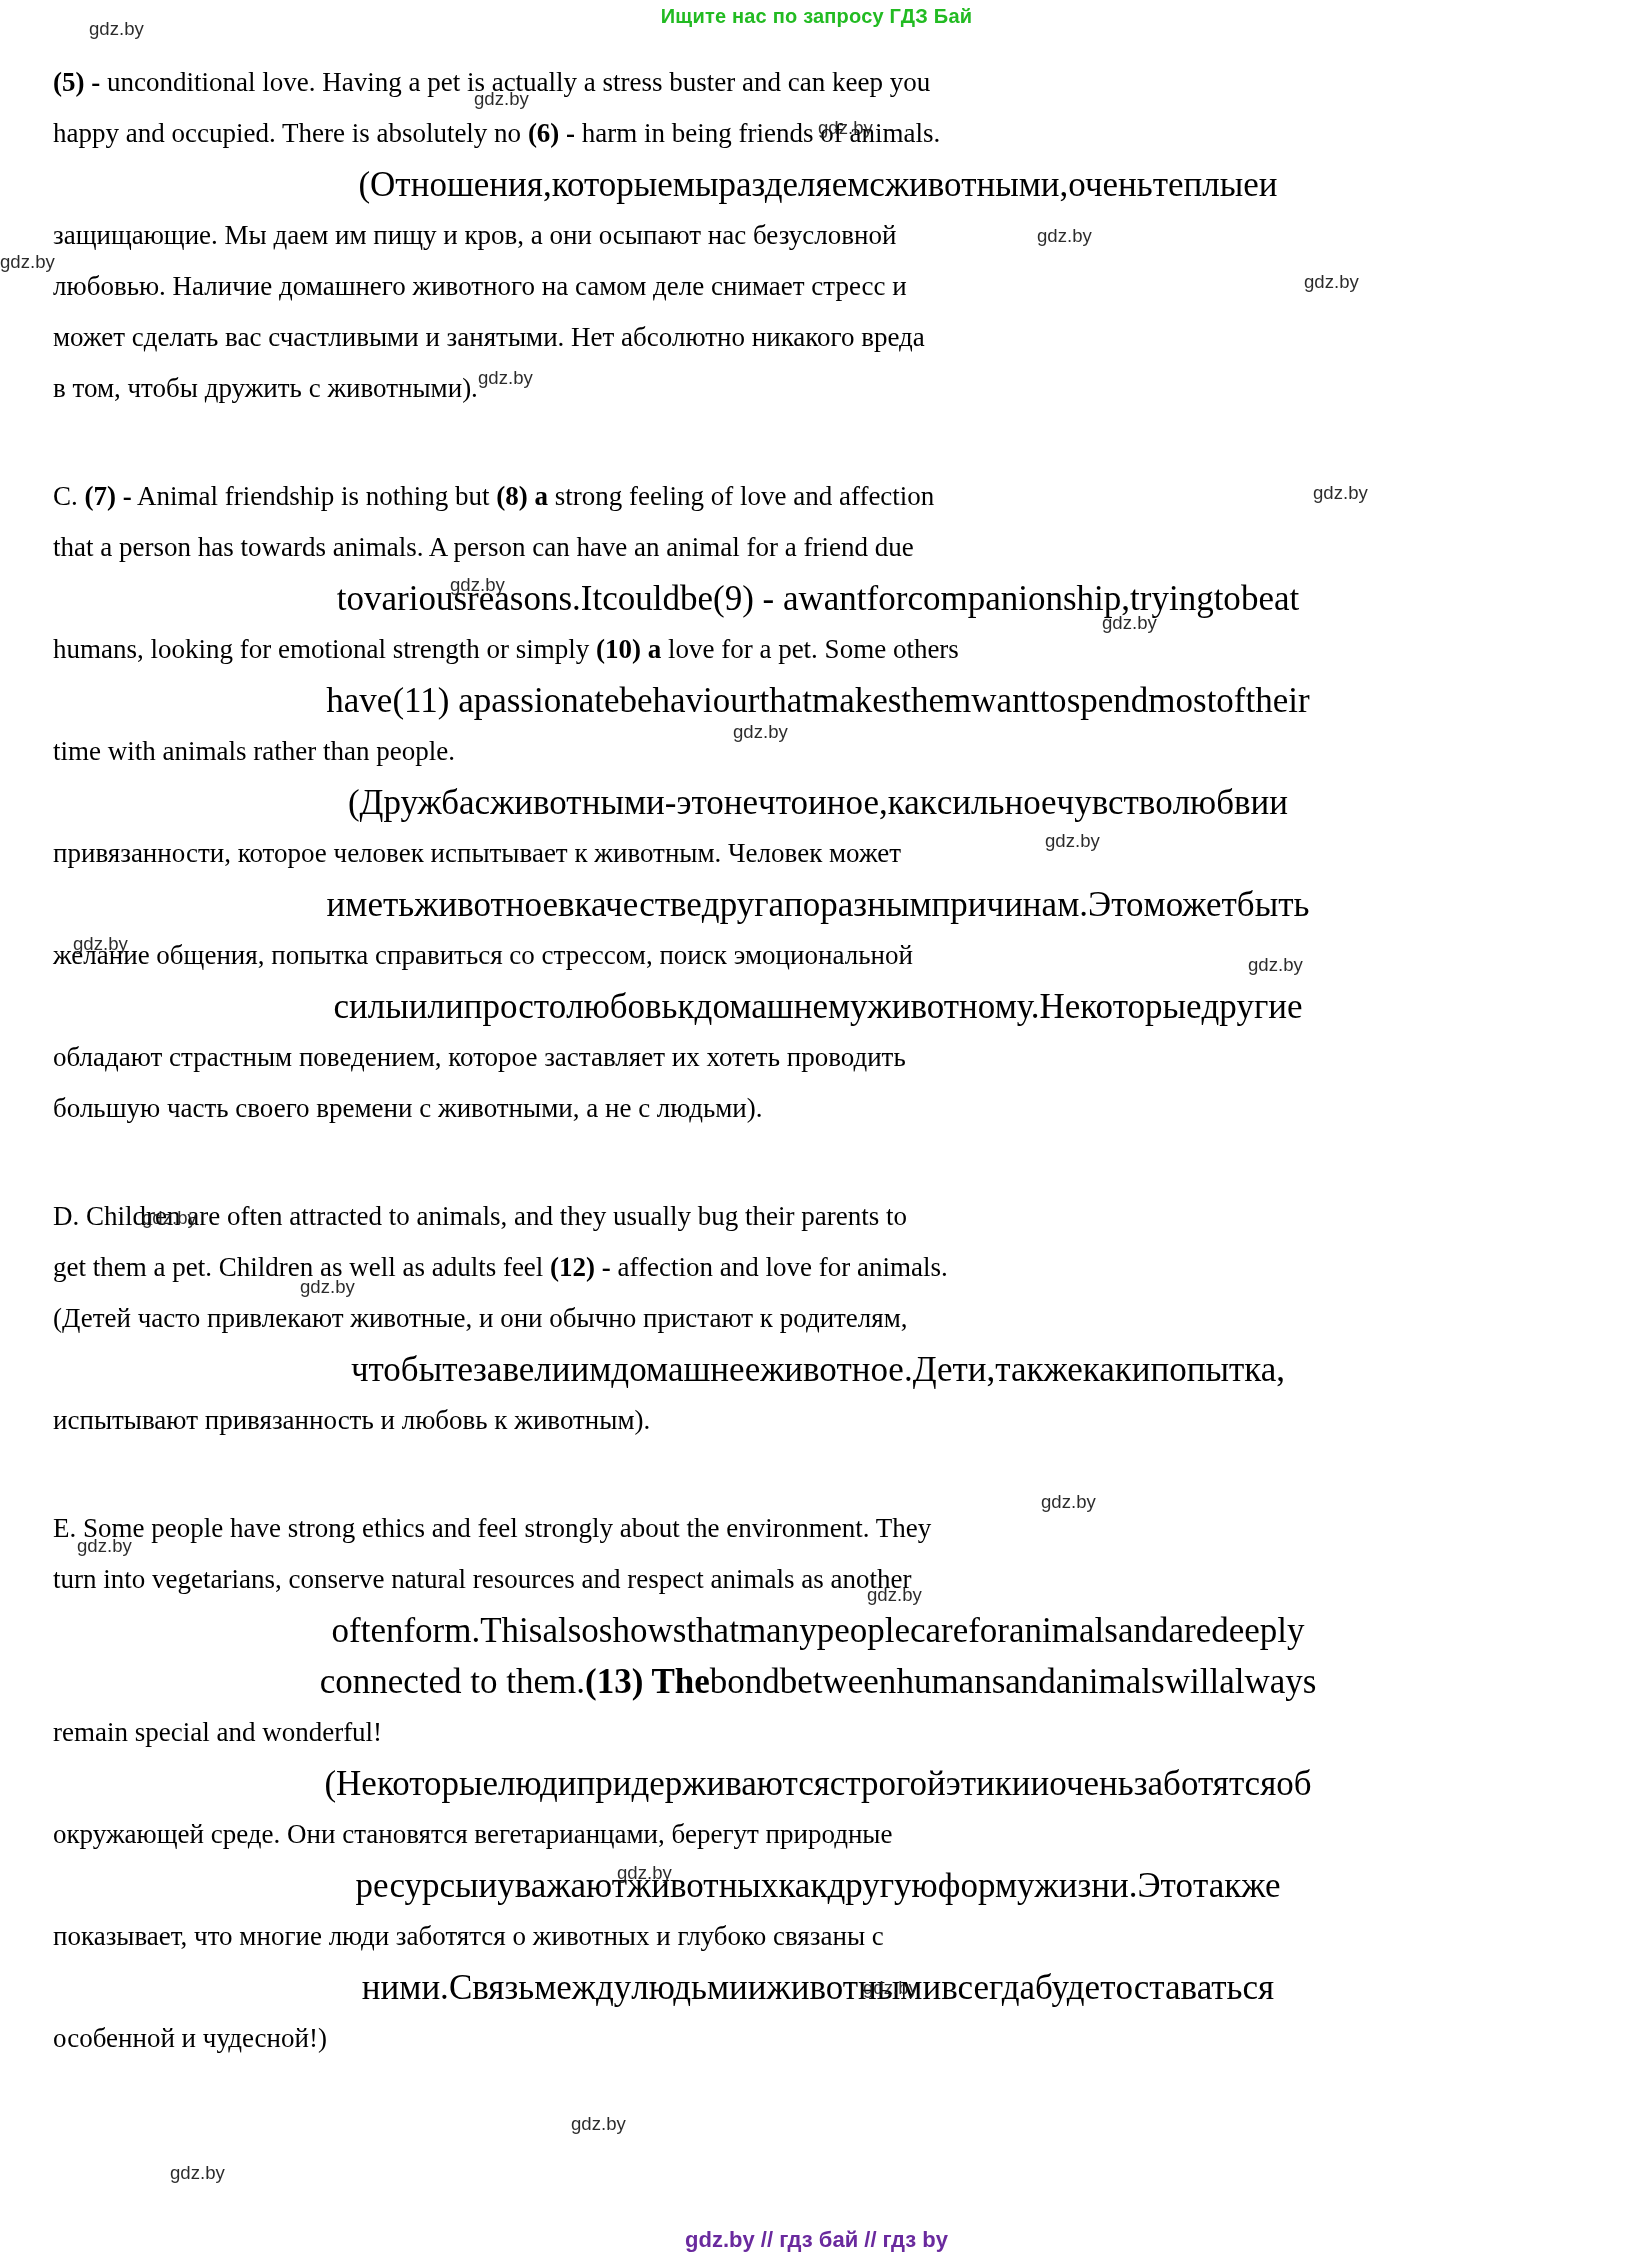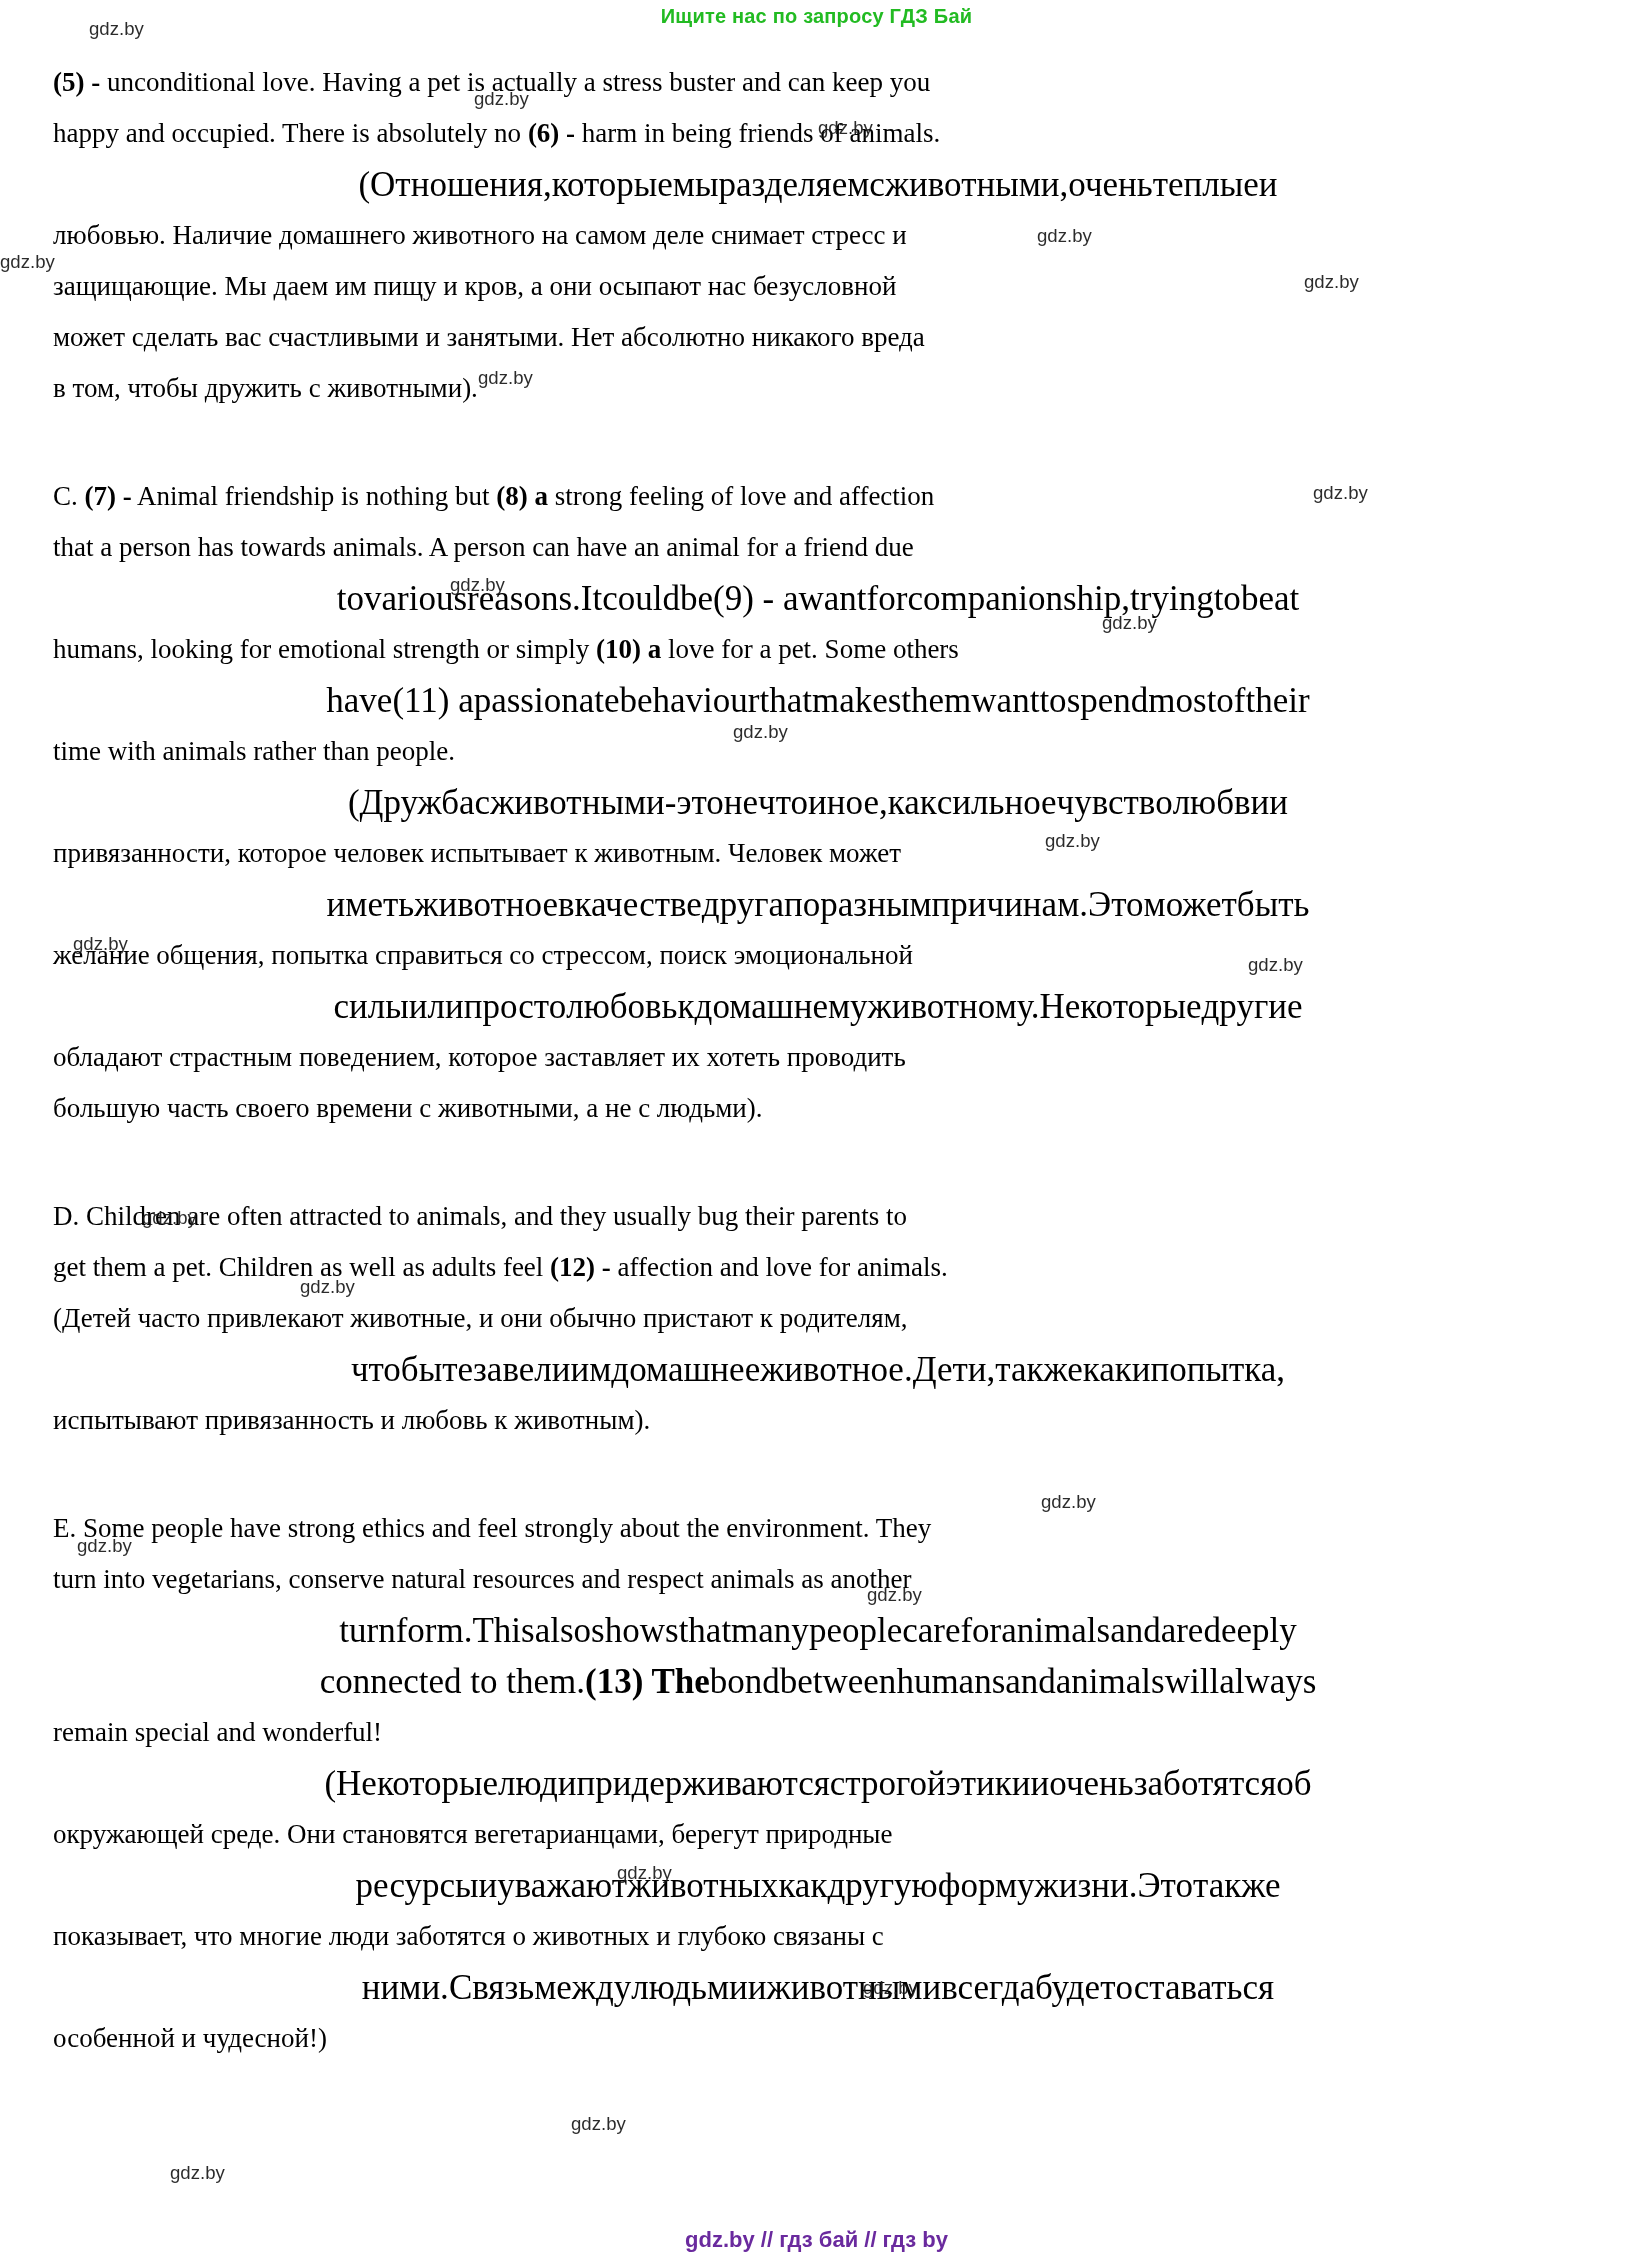--- a/index.html
+++ b/index.html
@@ -117,22 +117,22 @@
           <span>(Отношения,</span>
           <span>которые</span>
           <span>мы</span>
           <span>разделяем</span>
           <span>с</span>
           <span>животными,</span>
           <span>очень</span>
           <span>теплые</span>
           <span>и</span>
         </span>
+      <span class="line">защищающие. Мы даем им пищу и кров, а они осыпают нас безусловной</span>
       <span class="line">любовью. Наличие домашнего животного на самом деле снимает стресс и</span>
-      <span class="line">защищающие. Мы даем им пищу и кров, а они осыпают нас безусловной</span>
       <span class="line">может сделать вас счастливыми и занятыми. Нет абсолютно никакого вреда</span>
       <span class="line">в том, чтобы дружить с животными).</span>
     </div>
 
     <div class="gap-lg"></div>
 
     <div class="para">
       <span class="line"><span>C.</span> <b>(7) -</b> <span>Animal friendship is nothing but</span> <b>(8) a</b> <span>strong feeling of love and affection</span></span>
       <span class="line">that a person has towards animals. A person can have an animal for a friend due</span>
       <span class="line-j" id="c3">
@@ -240,21 +240,21 @@
         </span>
       <span class="line">испытывают привязанность и любовь к животным).</span>
     </div>
 
     <div class="gap-lg"></div>
 
     <div class="para">
       <span class="line">E. Some people have strong ethics and feel strongly about the environment. They</span>
       <span class="line">turn into vegetarians, conserve natural resources and respect animals as another</span>
       <span class="line-j" id="e3">
-          <span>turn</span>
+          <span>often</span>
           <span>form.</span>
           <span>This</span>
           <span>also</span>
           <span>shows</span>
           <span>that</span>
           <span>many</span>
           <span>people</span>
           <span>care</span>
           <span>for</span>
           <span>animals</span>

